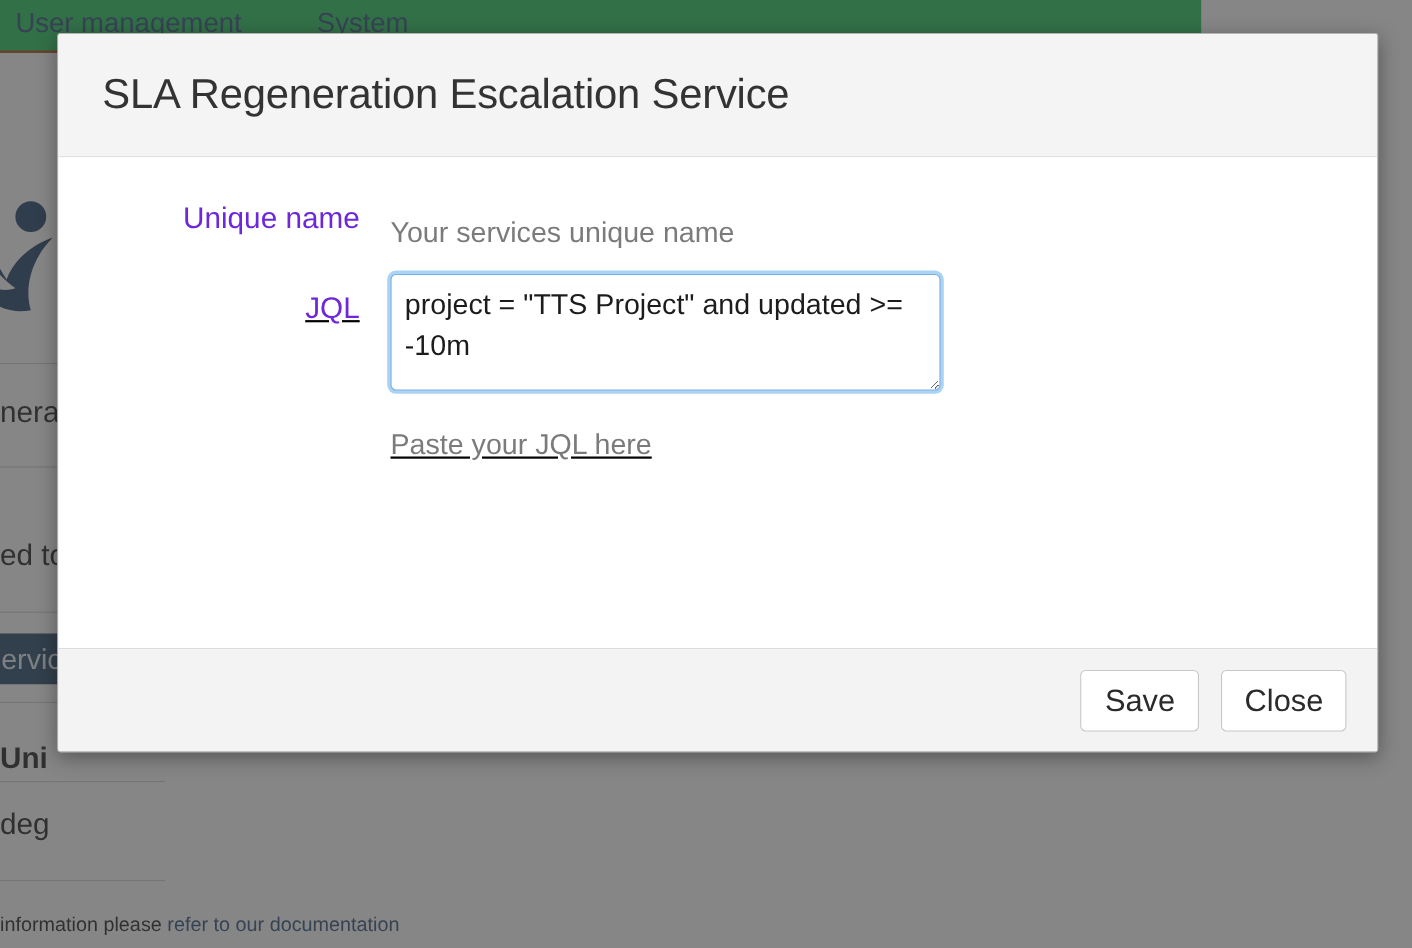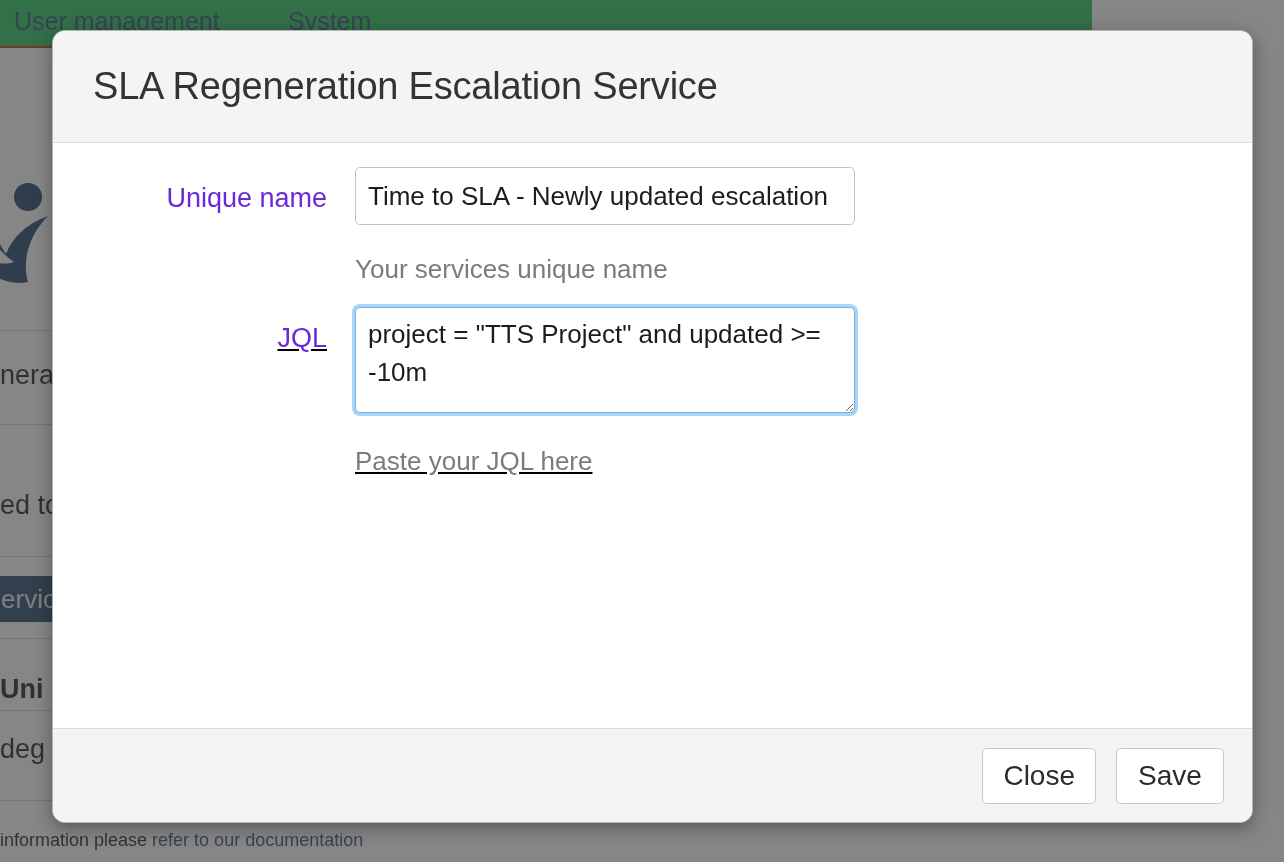--- a/index.html
+++ b/index.html
@@ -89,24 +89,24 @@
     inset: 0;
     background: rgba(60, 60, 60, 0.62);
   }
 
   
   #modal-dialog {
     position: absolute;
     left: 52px;
     top: 30px;
     width: 1201px;
-    height: 793px;
+    height: 654px;
     background: #ffffff;
     border: 1px solid #b3b3b3;
-    border-radius: 13px;
+    border-radius: 3px;
     box-sizing: border-box;
     box-shadow: 0 5px 18px rgba(0,0,0,0.35);
     overflow: hidden;
     display: flex;
     flex-direction: column;
   }
 
   .modal-header {
     height: 112px;
     background: #f4f4f4;
@@ -265,34 +265,33 @@
 
   <div class="modal-header">
     <h1 class="modal-title">SLA Regeneration Escalation Service</h1>
   </div>
 
   <div class="modal-body">
 
     <div class="form-row">
       <div class="form-label">Unique name</div>
       <div class="form-control-wrap">
-        <input class="form-control" type="text" value="Time to SLA - Newly updated escalation" style="">
         <div class="help-text">Your services unique name</div>
       </div>
     </div>
 
     <div class="form-row row-gap-1">
       <div class="form-label">JQL</div>
       <div class="form-control-wrap">
         <textarea class="form-control" style="">project = "TTS Project" and updated &gt;= -10m</textarea>
         <div class="help-text">Paste your JQL here</div>
       </div>
     </div>
 
 
   </div>
 
   <div class="modal-footer">
+    <button class="btn-default">Save</button>
     <button class="btn-default">Close</button>
-    <button class="btn-default">Save</button>
   </div>
 
 </div>
 
 </body></html>

